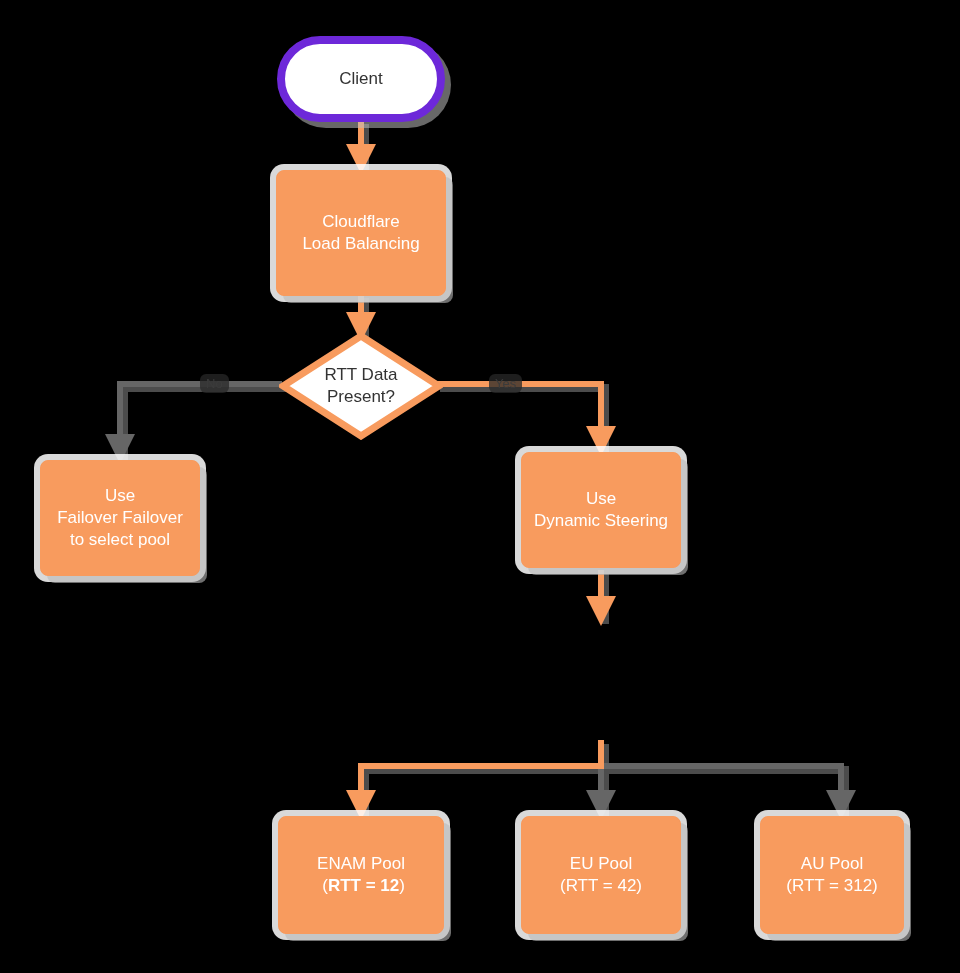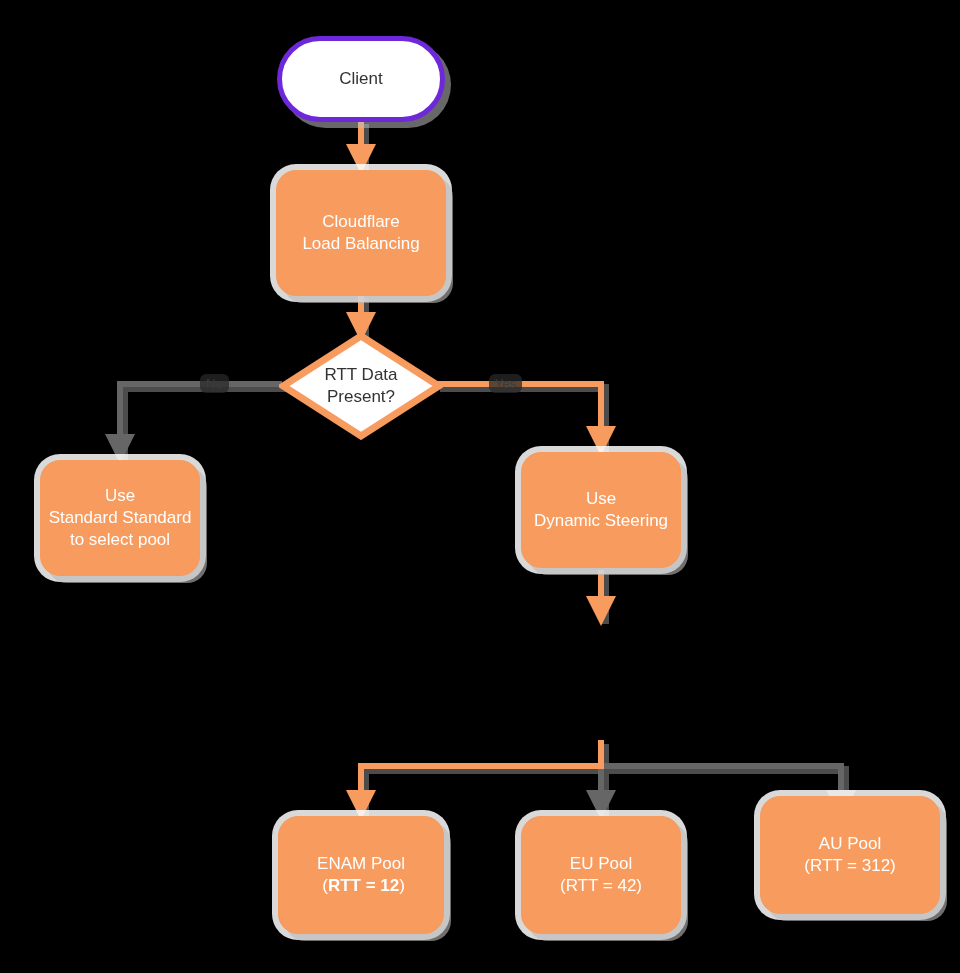--- a/index.html
+++ b/index.html
@@ -30,32 +30,32 @@
     align-items: center;
     justify-content: center;
     text-align: center;
     line-height: 1.28;
     z-index: 5;
   }
 
   
   .node-terminator {
     background: #ffffff;
-    border: 5px solid #6d28d9;
+    border: 8px solid #6d28d9;
     border-radius: 44px;
     color: #333333;
     font-size: 17px;
     box-shadow: 6px 6px 0 0 rgba(190,190,190,0.55);
   }
 
   
   .node-process {
     background: #f89b5e;
     border: 1px solid #f89b5e;
-    border-radius: 20px;
+    border-radius: 8px;
     color: #ffffff;
     font-size: 17px;
     box-shadow: 7px 7px 0 0 rgba(185,185,185,0.6),
                 0 0 0 6px rgba(255,255,255,0.85);
   }
   .node-process .inner {
     padding: 2px 6px;
   }
 
   
@@ -157,21 +157,21 @@
     </div>
   </div>
 
   <div class="edge-label" style="left:200px; top:374px;">No</div>
 
   <div class="edge-label" style="left:489px; top:374px;">Yes</div>
 
   <div class="node node-process" style="left:40px; top:460px; width:160px; height:116px;">
     <div class="inner">
       <div>Use</div>
-      <div>Standard Standard</div>
+      <div>Failover Failover</div>
       <div>to select pool</div>
     </div>
   </div>
 
   <div class="node node-process" style="left:521px; top:452px; width:160px; height:116px;">
     <div class="inner">
       <div>Use</div>
       <div>Dynamic Steering</div>
     </div>
   </div>
@@ -184,20 +184,20 @@
     </div>
   </div>
 
   <div class="node node-process" style="left:521px; top:816px; width:160px; height:118px;">
     <div class="inner">
       <div>EU Pool</div>
       <div>(RTT = 42)</div>
     </div>
   </div>
 
-  <div class="node node-process" style="left:760px; top:796px; width:180px; height:118px;">
+  <div class="node node-process" style="left:760px; top:816px; width:144px; height:118px;">
     <div class="inner">
       <div>AU Pool</div>
       <div>(RTT = 312)</div>
     </div>
   </div>
 
 </div>
 
 </body></html>

